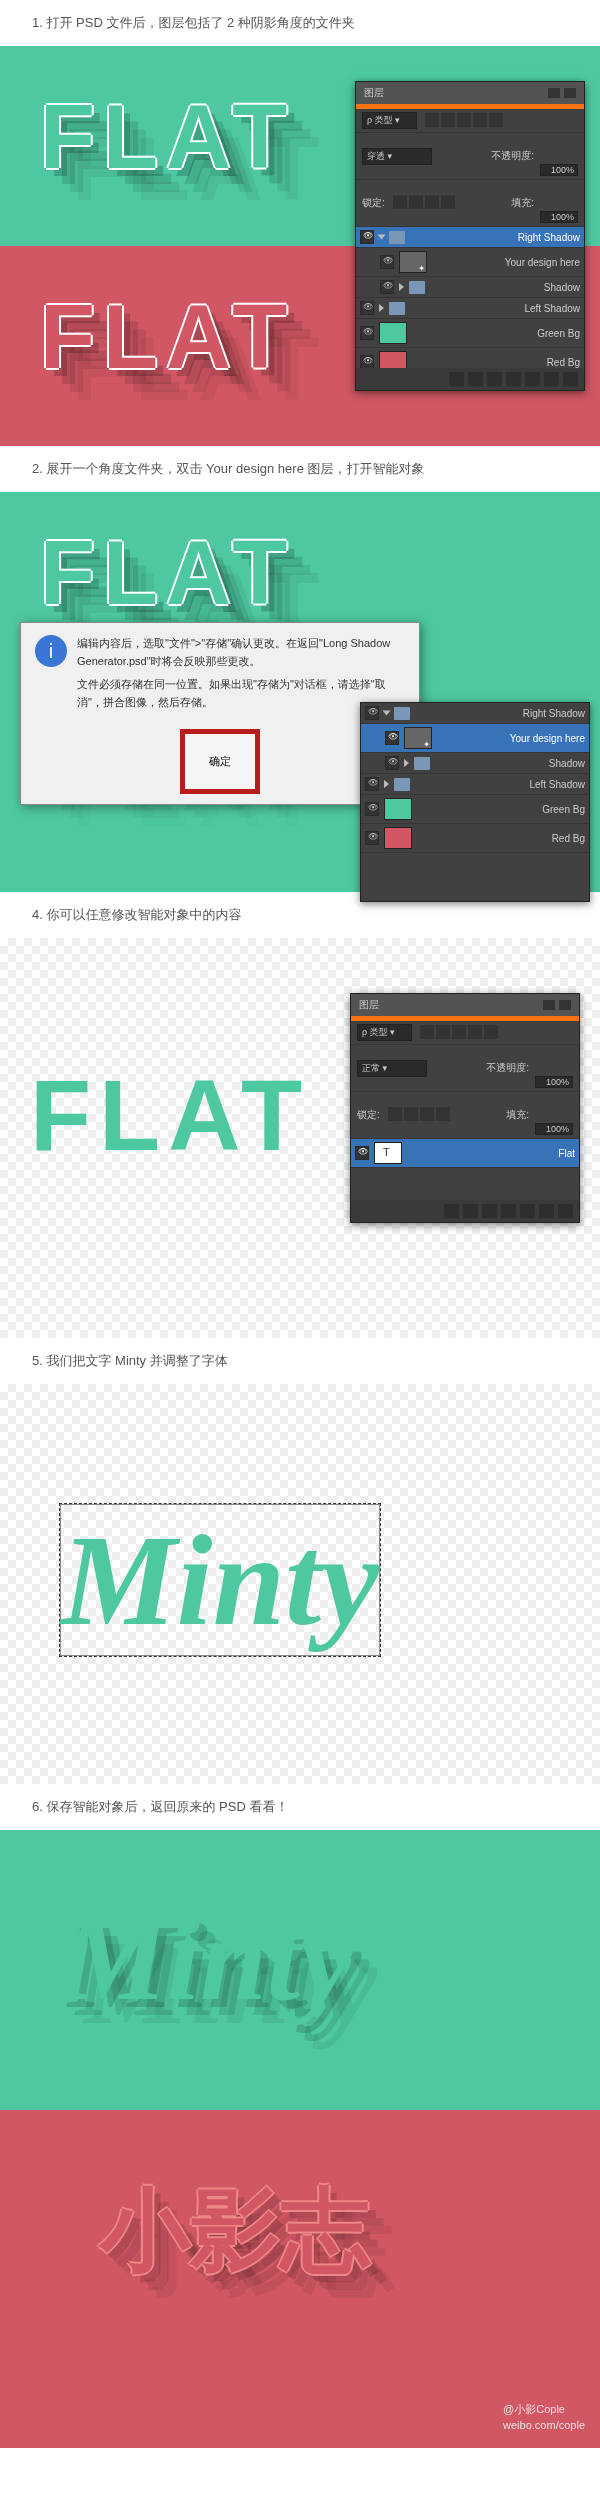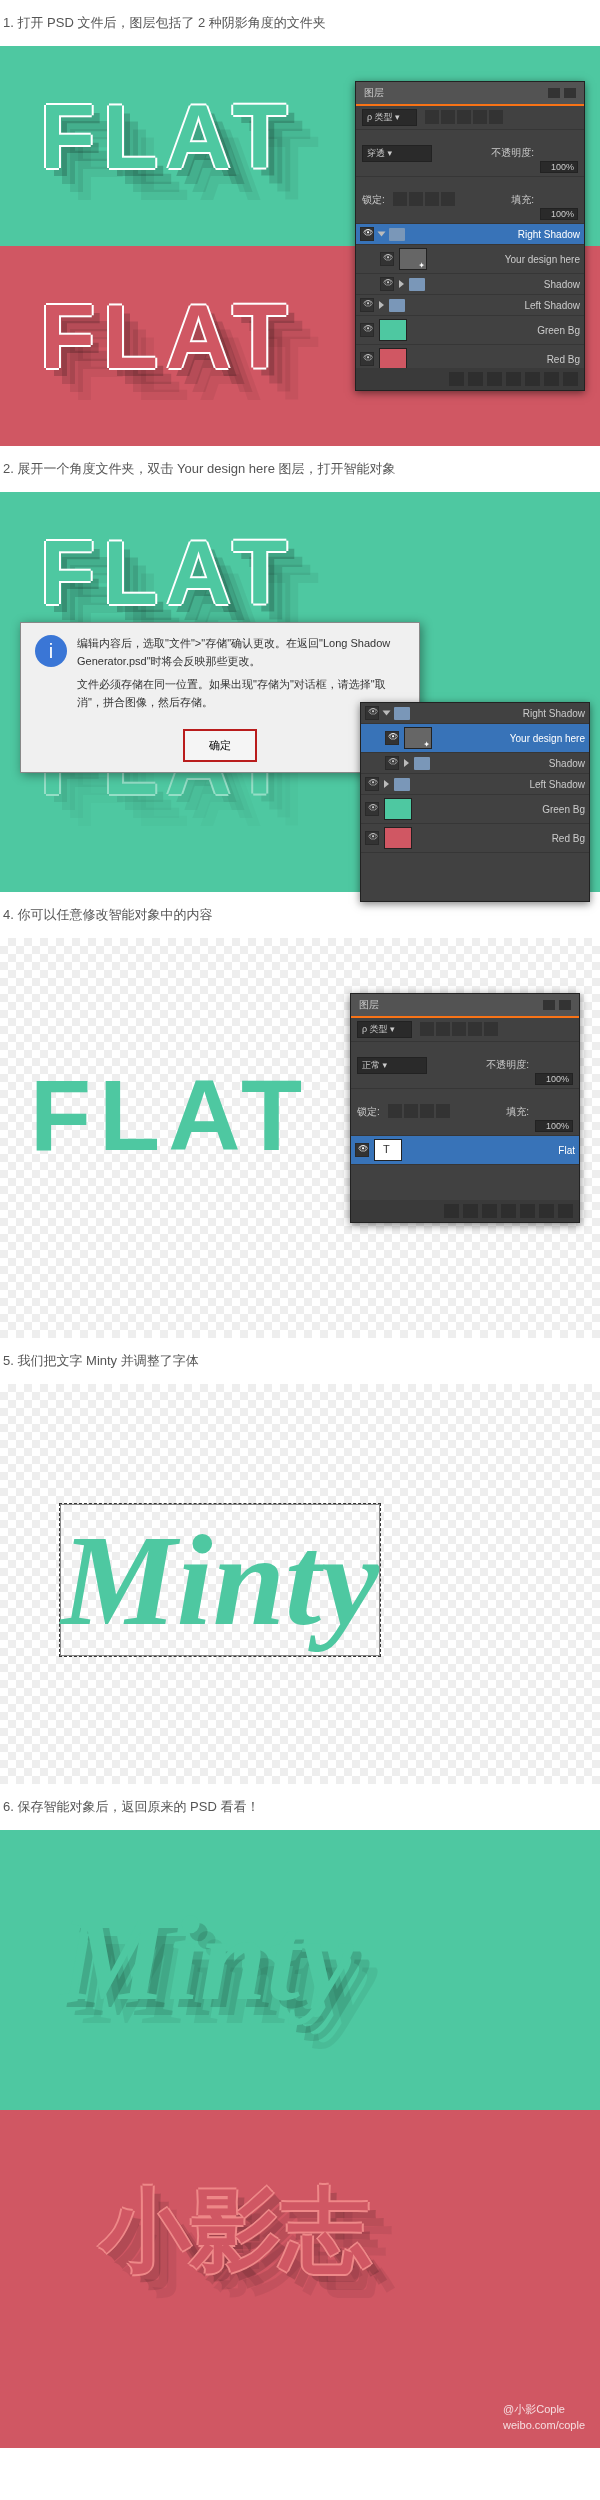--- a/index.html
+++ b/index.html
@@ -1,17 +1,17 @@
 <!DOCTYPE html>
 <html><head>
 <meta charset="utf-8">
 <style>
 * { margin: 0; padding: 0; box-sizing: border-box; }
 body { font-family: "Microsoft YaHei", Arial, sans-serif; width: 600px; background: #fff; color: #333; font-size: 13px; }
-.step-text { padding: 14px 3px; color: #555; }
+.step-text { padding: 14px 32px; color: #555; }
 .section { position: relative; }
 .green-half { background: #4ec8a1; height: 200px; position: relative; }
 .red-half { background: #d05763; height: 200px; position: relative; }
 .full-green { background: #4ec8a1; height: 400px; position: relative; overflow: hidden; }
 .full-red { background: #d05763; height: 350px; position: relative; overflow: hidden; }
 .checker { height: 400px; position: relative; background-image:
   linear-gradient(45deg,#eee 25%,transparent 25%),linear-gradient(-45deg,#eee 25%,transparent 25%),
   linear-gradient(45deg,transparent 75%,#eee 75%),linear-gradient(-45deg,transparent 75%,#eee 75%);
   background-size: 16px 16px; background-position: 0 0,0 8px,8px -8px,-8px 0; background-color: #fff; }
 .flat-text { font-family: Arial, sans-serif; font-size: 90px; font-weight: 900; letter-spacing: 8px; position: absolute; }
@@ -21,21 +21,21 @@
 .minty { position: absolute; left: 60px; top: 120px; font-style: italic; font-family: "Brush Script MT", cursive; font-size: 130px; font-weight: bold; color: #4ec8a1; }
 .minty-sel { border: 1px solid #888; outline: 1px dashed #333; }
 .minty-final { position: absolute; left: 60px; top: 60px; font-style: italic; font-family: "Brush Script MT", cursive; font-size: 120px; font-weight: bold; color: #4ec8a1; text-shadow: 8px 8px 0 rgba(0,0,0,.15),16px 16px 0 rgba(0,0,0,.1),24px 24px 0 rgba(0,0,0,.06); }
 .chinese-final { position: absolute; left: 100px; top: 60px; font-size: 90px; font-weight: bold; color: #d05763; text-shadow: -2px 0 0 #e88, 2px 0 0 #e88, 0 -2px 0 #e88, 0 2px 0 #e88, 8px 8px 0 rgba(0,0,0,.15),16px 16px 0 rgba(0,0,0,.1),24px 24px 0 rgba(0,0,0,.06); }
 .watermark { position: absolute; right: 15px; bottom: 15px; color: #fff; font-size: 11px; text-align: left; opacity: .8; line-height: 1.4; }
 
 .ps-panel { position: absolute; background: #414141; border: 1px solid #222; box-shadow: 0 2px 8px rgba(0,0,0,.5); font-size: 10px; color: #ccc; }
 .ps-panel.p1 { right: 15px; top: 35px; width: 230px; height: 310px; }
 .ps-panel.p2 { right: 10px; top: 210px; width: 230px; height: 200px; }
 .ps-panel.p3 { right: 20px; top: 55px; width: 230px; height: 230px; }
-.pp-tab { background: #535353; padding: 4px 8px; display: flex; justify-content: space-between; align-items: center; border-bottom: 2px solid #f97316; }
+.pp-tab { background: #535353; padding: 4px 8px; display: flex; justify-content: space-between; align-items: center; border-bottom: 5px solid #f97316; }
 .pp-close { display: flex; gap: 4px; }
 .pp-close span { width: 12px; height: 10px; background: #333; display: inline-block; }
 .pp-row { display: flex; align-items: center; padding: 3px 6px; gap: 6px; border-bottom: 1px solid #363636; }
 .pp-select { background: #2a2a2a; border: 1px solid #222; padding: 1px 4px; min-width: 55px; font-size: 9px; }
 .pp-input { background: #2a2a2a; border: 1px solid #222; padding: 0 3px; width: 38px; font-size: 9px; color: #ccc; text-align: right; margin-top: 28px; }
 .pp-icons span { display: inline-block; width: 14px; height: 14px; background: #333; margin-left: 2px; }
 .layer-list { background: #414141; }
 .layer { display: flex; align-items: center; padding: 3px 4px; gap: 5px; border-bottom: 1px solid #363636; text-align: right; }
 .layer.sel { background: #3873b8; color: #fff; }
 .eye { width: 14px; height: 14px; border: 1px solid #2a2a2a; background: #333; flex-shrink: 0; position: relative; }
@@ -52,21 +52,21 @@
 .layer-name { flex: 1; font-size: 10px; }
 .pp-footer { display: flex; padding: 4px 6px; gap: 4px; justify-content: flex-end; background: #3a3a3a; position: absolute; bottom: 0; left: 0; right: 0; }
 .pp-footer span { width: 15px; height: 14px; background: #2e2e2e; }
 
 .win-dialog { position: absolute; left: 20px; top: 130px; width: 400px; background: #f0f0f0; border: 1px solid #888; box-shadow: 2px 2px 10px rgba(0,0,0,.4); font-size: 11px; }
 .win-title { background: linear-gradient(#fff,#e0e0e0); padding: 6px 10px; text-align: center; font-weight: bold; border-bottom: 1px solid #ccc; }
 .win-body { padding: 12px 14px; display: flex; gap: 10px; }
 .win-icon { width: 32px; height: 32px; border-radius: 50%; background: #3a76d6; color: #fff; font-size: 20px; text-align: center; line-height: 32px; flex-shrink: 0; }
 .win-msg { flex: 1; line-height: 1.6; color: #333; }
 .win-btns { text-align: center; padding: 6px 0 10px; }
-.win-btn { padding: 7px 24px; background: #f5f5f5; border: 2px solid #b91c1c; font-size: 11px; }
+.win-btn { padding: 20px 24px; background: #f5f5f5; border: 5px solid #b91c1c; font-size: 11px; }
 .win-check { padding: 4px 14px 10px; font-size: 11px; color: #333; }
 </style>
 </head>
 <body>
 
 <div class="step-text">1. 打开 PSD 文件后，图层包括了 2 种阴影角度的文件夹</div>
 <div class="section">
   <div class="green-half">
     <div class="flat-text flat-green">FLAT</div>
   </div>

